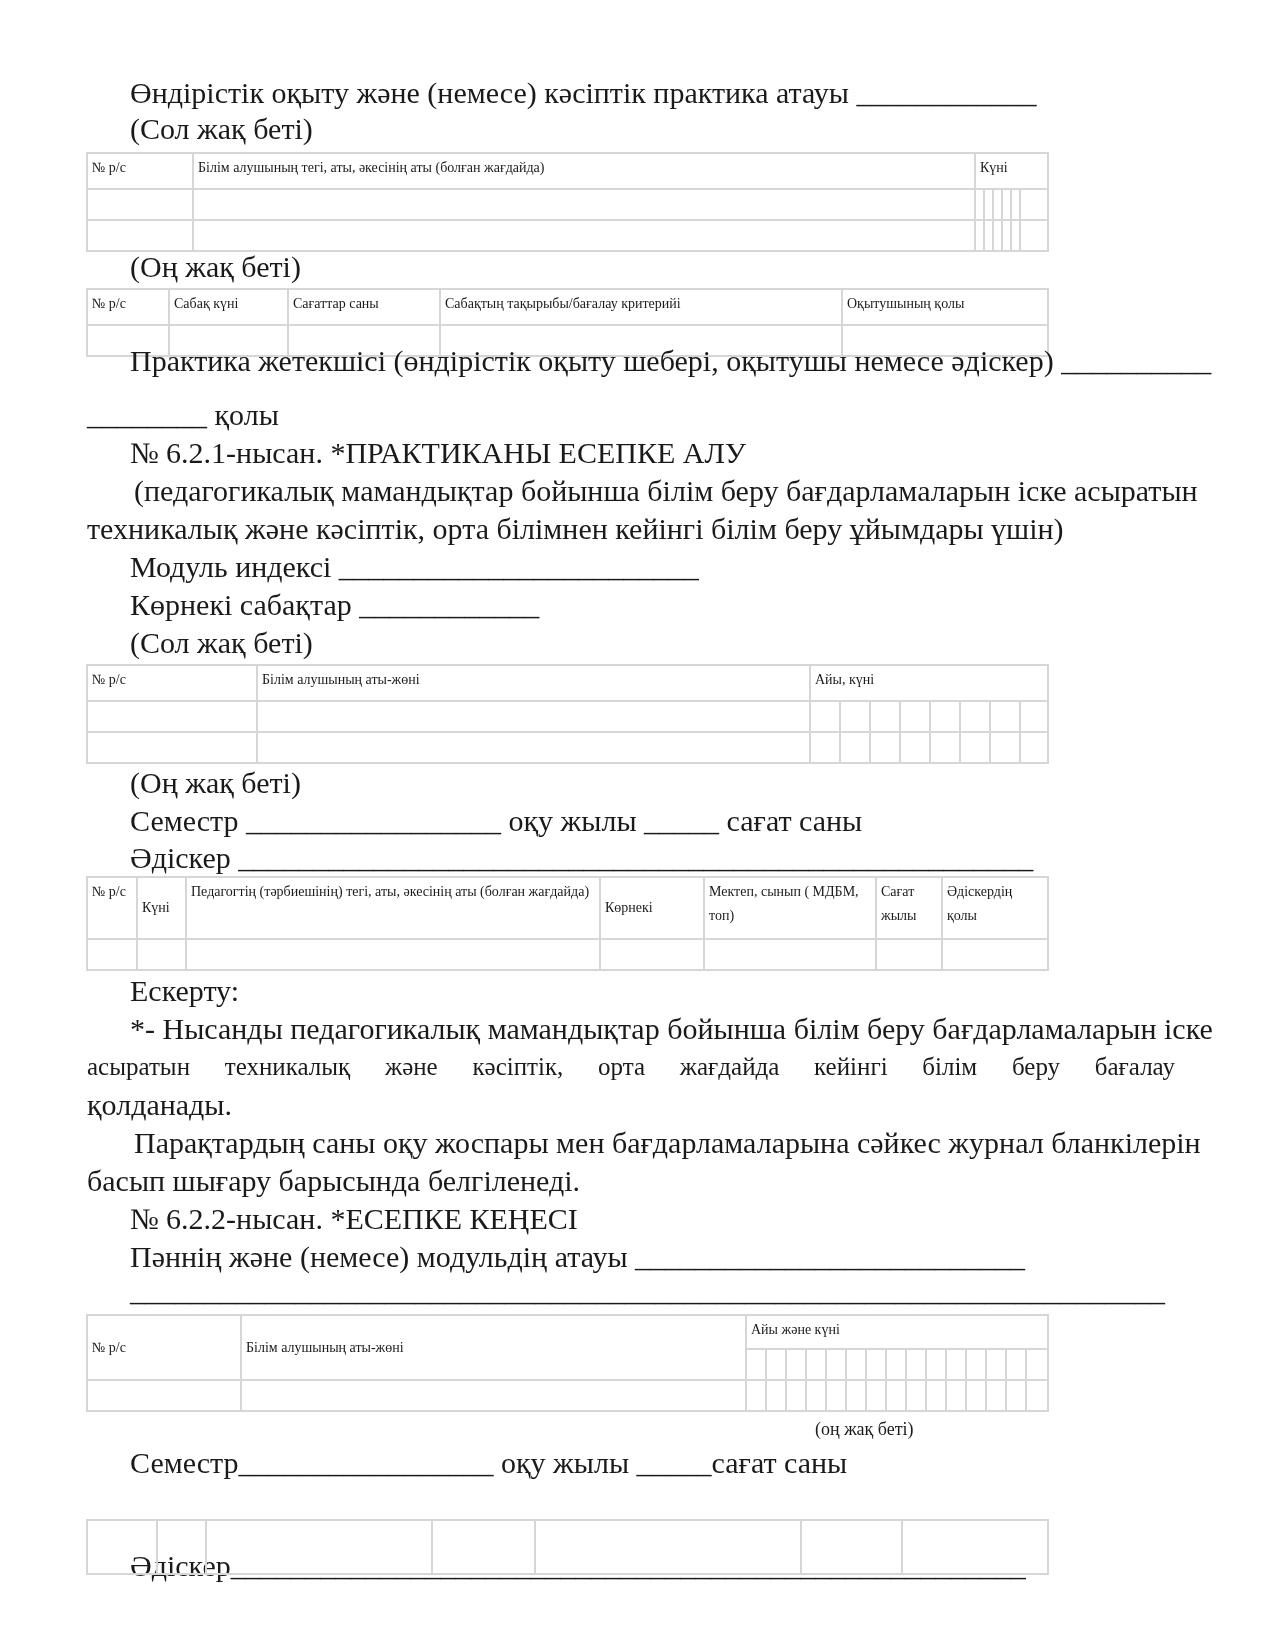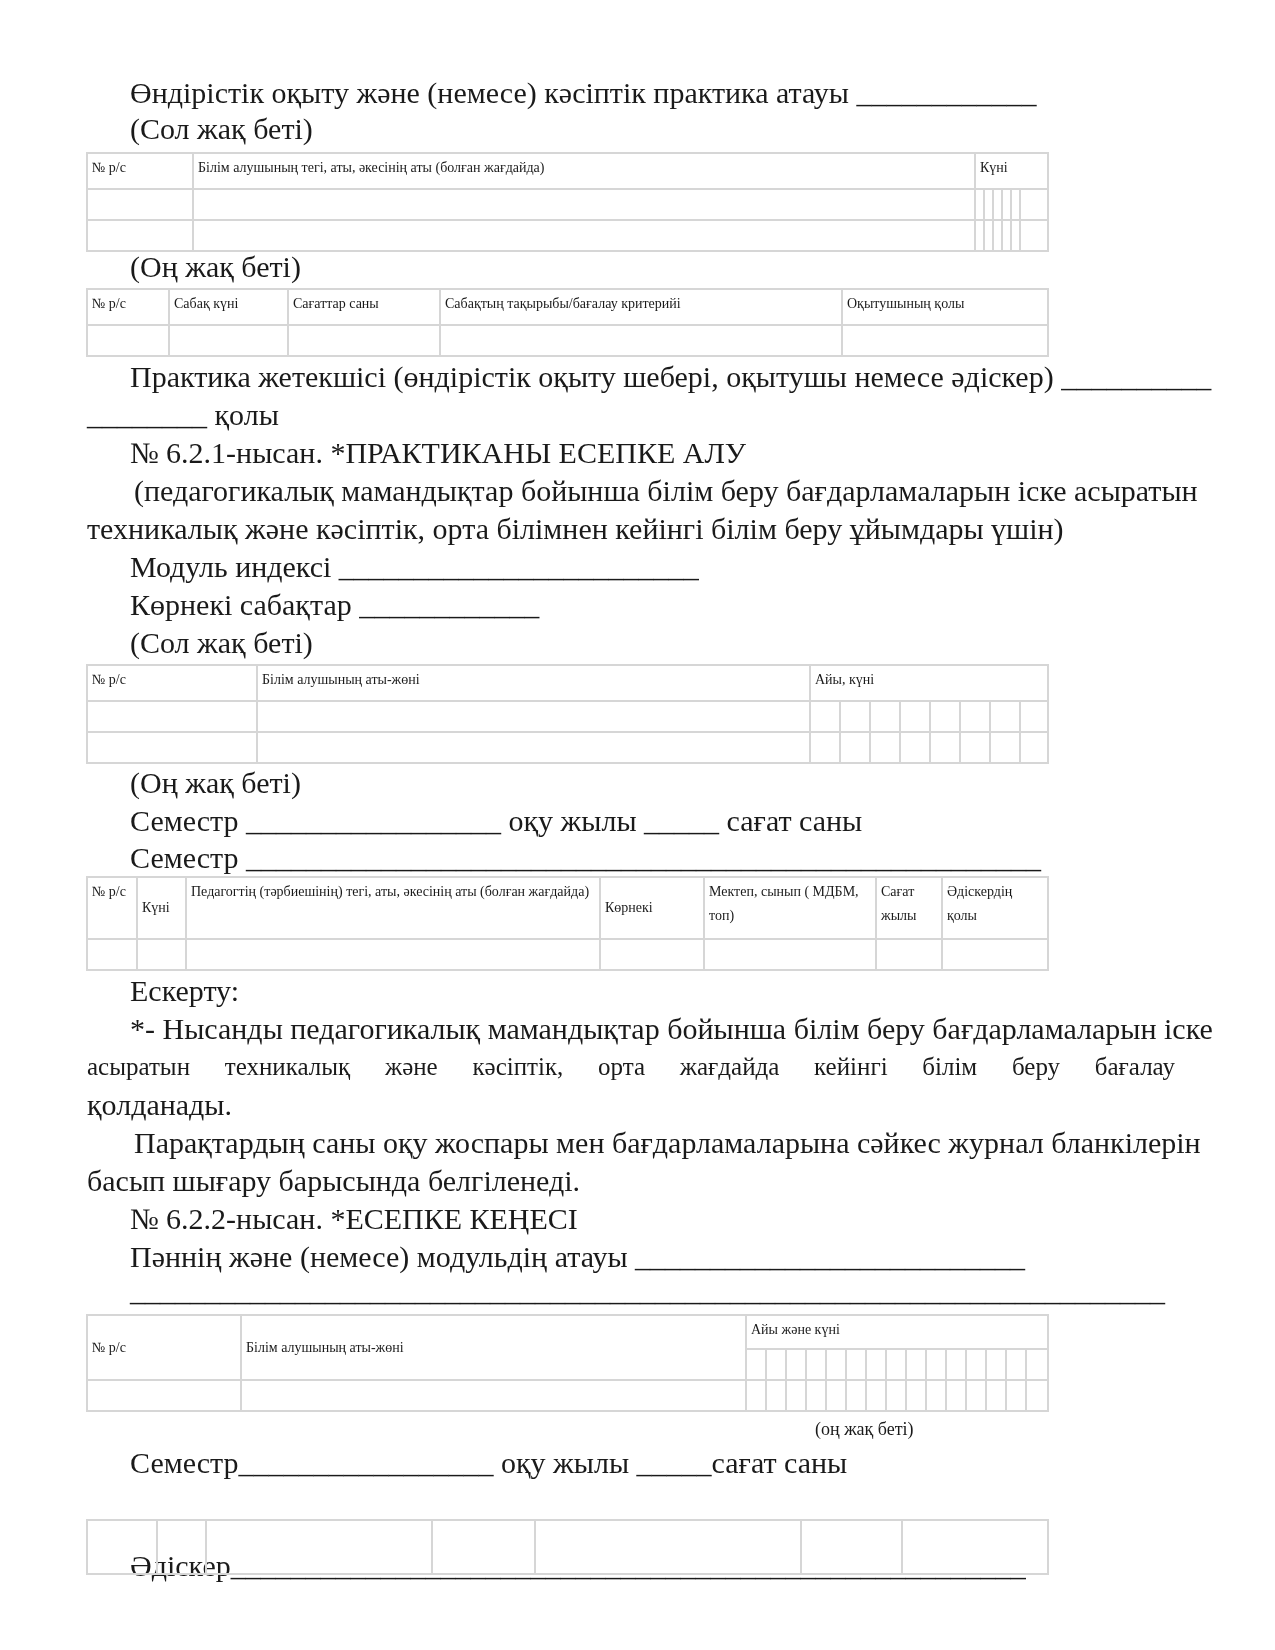--- a/index.html
+++ b/index.html
@@ -99,21 +99,21 @@
   <tr style="height:31px">
     <td></td>
         <td></td>
         <td></td>
         <td></td>
         <td></td>
   </tr>
 </tbody>
   </table>
 
-<div class="line ind" style="top:362px">Практика жетекшісі (өндірістік оқыту шебері, оқытушы немесе әдіскер) __________</div>
+<div class="line ind" style="top:346px">Практика жетекшісі (өндірістік оқыту шебері, оқытушы немесе әдіскер) __________</div>
 <div class="line flush" style="top:400px">________ қолы</div>
 
 <div class="line ind" style="top:438px">№ 6.2.1-нысан. *ПРАКТИКАНЫ ЕСЕПКЕ АЛУ</div>
 <div class="line" style="left:134px; top:476px">(педагогикалық мамандықтар бойынша білім беру бағдарламаларын іске асыратын</div>
 <div class="line flush" style="top:514px">техникалық және кәсіптік, орта білімнен кейінгі білім беру ұйымдары үшін)</div>
 <div class="line ind" style="top:552px">Модуль индексі ________________________</div>
 <div class="line ind" style="top:590px">Көрнекі сабақтар ____________</div>
 <div class="line ind" style="top:628px">(Сол жақ беті)</div>
 
 <table class="grid" style="left:86px; top:664px; width:961px;">
@@ -157,21 +157,21 @@
         <td class="sub"></td>
         <td class="sub"></td>
         <td class="sub"></td>
         <td class="sub"></td>
   </tr>
 </tbody>
   </table>
 
 <div class="line ind" style="top:768px">(Оң жақ беті)</div>
 <div class="line ind" style="top:806px">Семестр _________________ оқу жылы _____ сағат саны</div>
-<div class="line ind" style="top:843px">Семестр _____________________________________________________</div>
+<div class="line ind" style="top:843px">Әдіскер _____________________________________________________</div>
 
 <table class="grid" style="left:86px; top:876px; width:961px;">
   <colgroup>
     <col style="width:50px">
       <col style="width:49px">
       <col style="width:414px">
       <col style="width:104px">
       <col style="width:172px">
       <col style="width:66px">
       <col style="width:106px">

